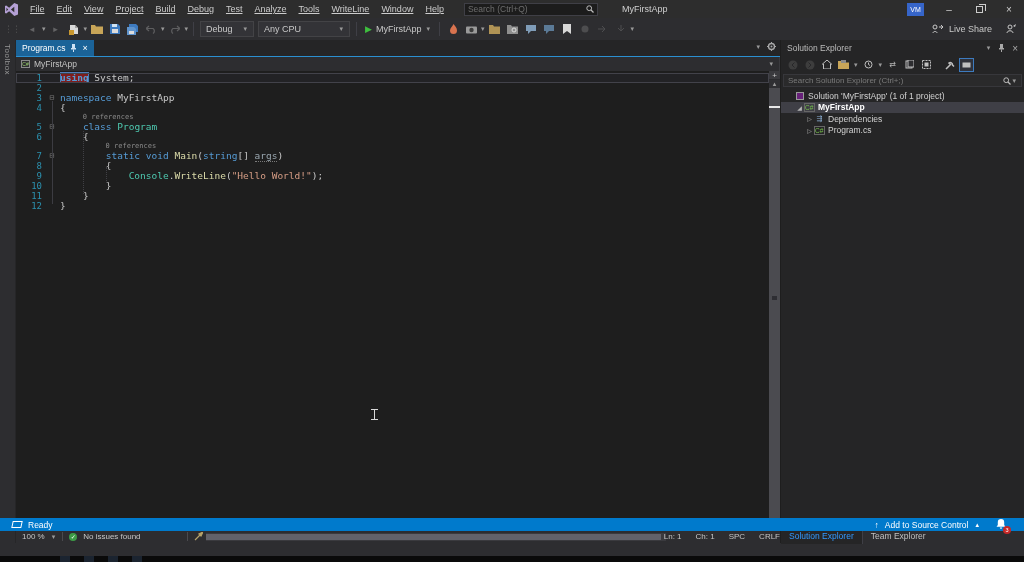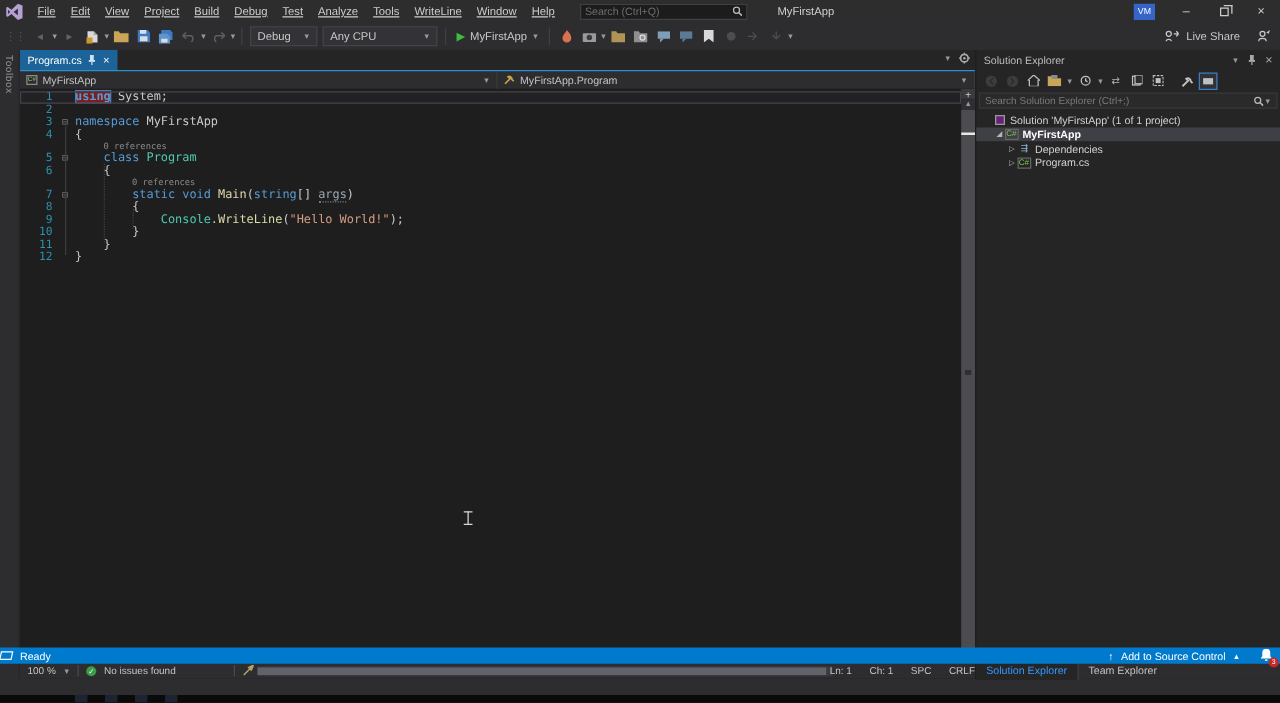--- a/index.html
+++ b/index.html
@@ -118,21 +118,21 @@
   .ticon { width:11px; height:9px; margin-right:3px; flex:none; display:flex; align-items:center; justify-content:center; }
   .ti-solution { background:#68217a; width:8px; height:8px; border:1px solid #9a9a9a; }
   .ti-cs { color:#77c24c; font-size:6.5px; border:1px solid #666; width:11px; height:9px; }
   .ti-dep { color:#8fb3d9; font-size:7px; }
   #se-tabs { height:16px; background:#2d2d30; border-top:1px solid #3f3f46; display:flex; align-items:center; }
   .se-tab { padding:0 8px; font-size:8.5px; line-height:16px; color:#c0c0c0; }
   .se-tab.active { color:#3399ff; background:#252526; border-right:1px solid #3f3f46; }
 
   
   #statusbar { position:absolute; left:0; top:518px; width:1024px; height:13px; background:#007acc;
-               color:#ffffff; font-size:8.5px; display:flex; align-items:center; padding:0 0; gap:6px; }
+               color:#ffffff; font-size:8.5px; display:flex; align-items:center; padding:0 12px; gap:6px; }
   #sb-rect { width:10px; height:7px; border:1px solid #fff; transform:skewX(-12deg); }
   #sb-right { margin-left:auto; display:flex; align-items:center; gap:6px; }
   #bell-wrap { position:relative; margin-left:10px; margin-right:6px; }
   #bell-badge { position:absolute; right:-5px; bottom:-3px; width:8px; height:8px; border-radius:50%;
                 background:#c62828; color:#fff; font-size:5.5px; display:flex; align-items:center; justify-content:center; }
 
   
   #taskstrip { position:absolute; left:0; top:556px; width:1024px; height:6px; background:#0a0a0a;
                display:flex; gap:14px; padding-left:60px; }
   #taskstrip i { width:10px; height:6px; background:#1b2430; }
@@ -342,27 +342,20 @@
                 <line x1="7.4" y1="4.5" x2="9" y2="4.5"></line>
               </g>
             </svg>
         </div>
       </div>
 
       <div id="breadcrumb">
         <div class="bc-seg">
           <span class="bc-box-icon">C#</span>
           <span>MyFirstApp</span>
-          <span class="caret">▾</span>
-        </div>
-        <div class="bc-seg">
-          <svg width="9" height="8" viewBox="0 0 9 8">
-              <path d="M1 7 5 3l-1.5-1.5a2 2 0 0 1 3 2L8 5" fill="none" stroke="#c8a04c" stroke-width="1.4"></path>
-            </svg>
-          <span>MyFirstApp.Program</span>
           <span class="caret">▾</span>
         </div>
       </div>
 
       <div id="code-wrap">
         <div id="code-area">
           <div id="code-lines">
               <div class="code-row cur"><span class="ln">1</span><span class="fold"></span><span class="codetext"><span class="tk-kw-sel">using</span><span class="tk-p"> </span><span class="tk-p">System;</span></span></div>
               <div class="code-row"><span class="ln">2</span><span class="fold"></span><span class="codetext"></span></div>
               <div class="code-row"><span class="ln">3</span><span class="fold">⊟</span><span class="codetext"><span class="tk-kw">namespace</span><span class="tk-p"> MyFirstApp</span></span></div>

